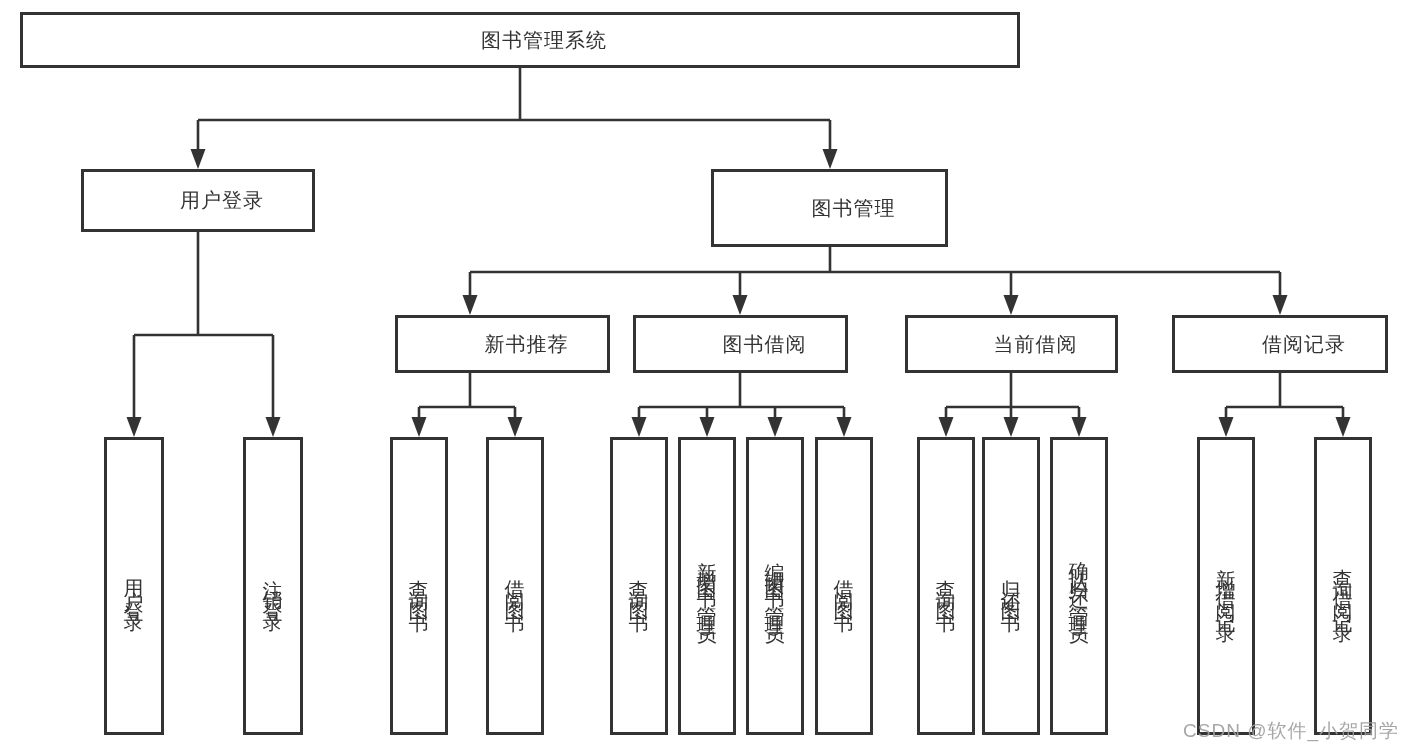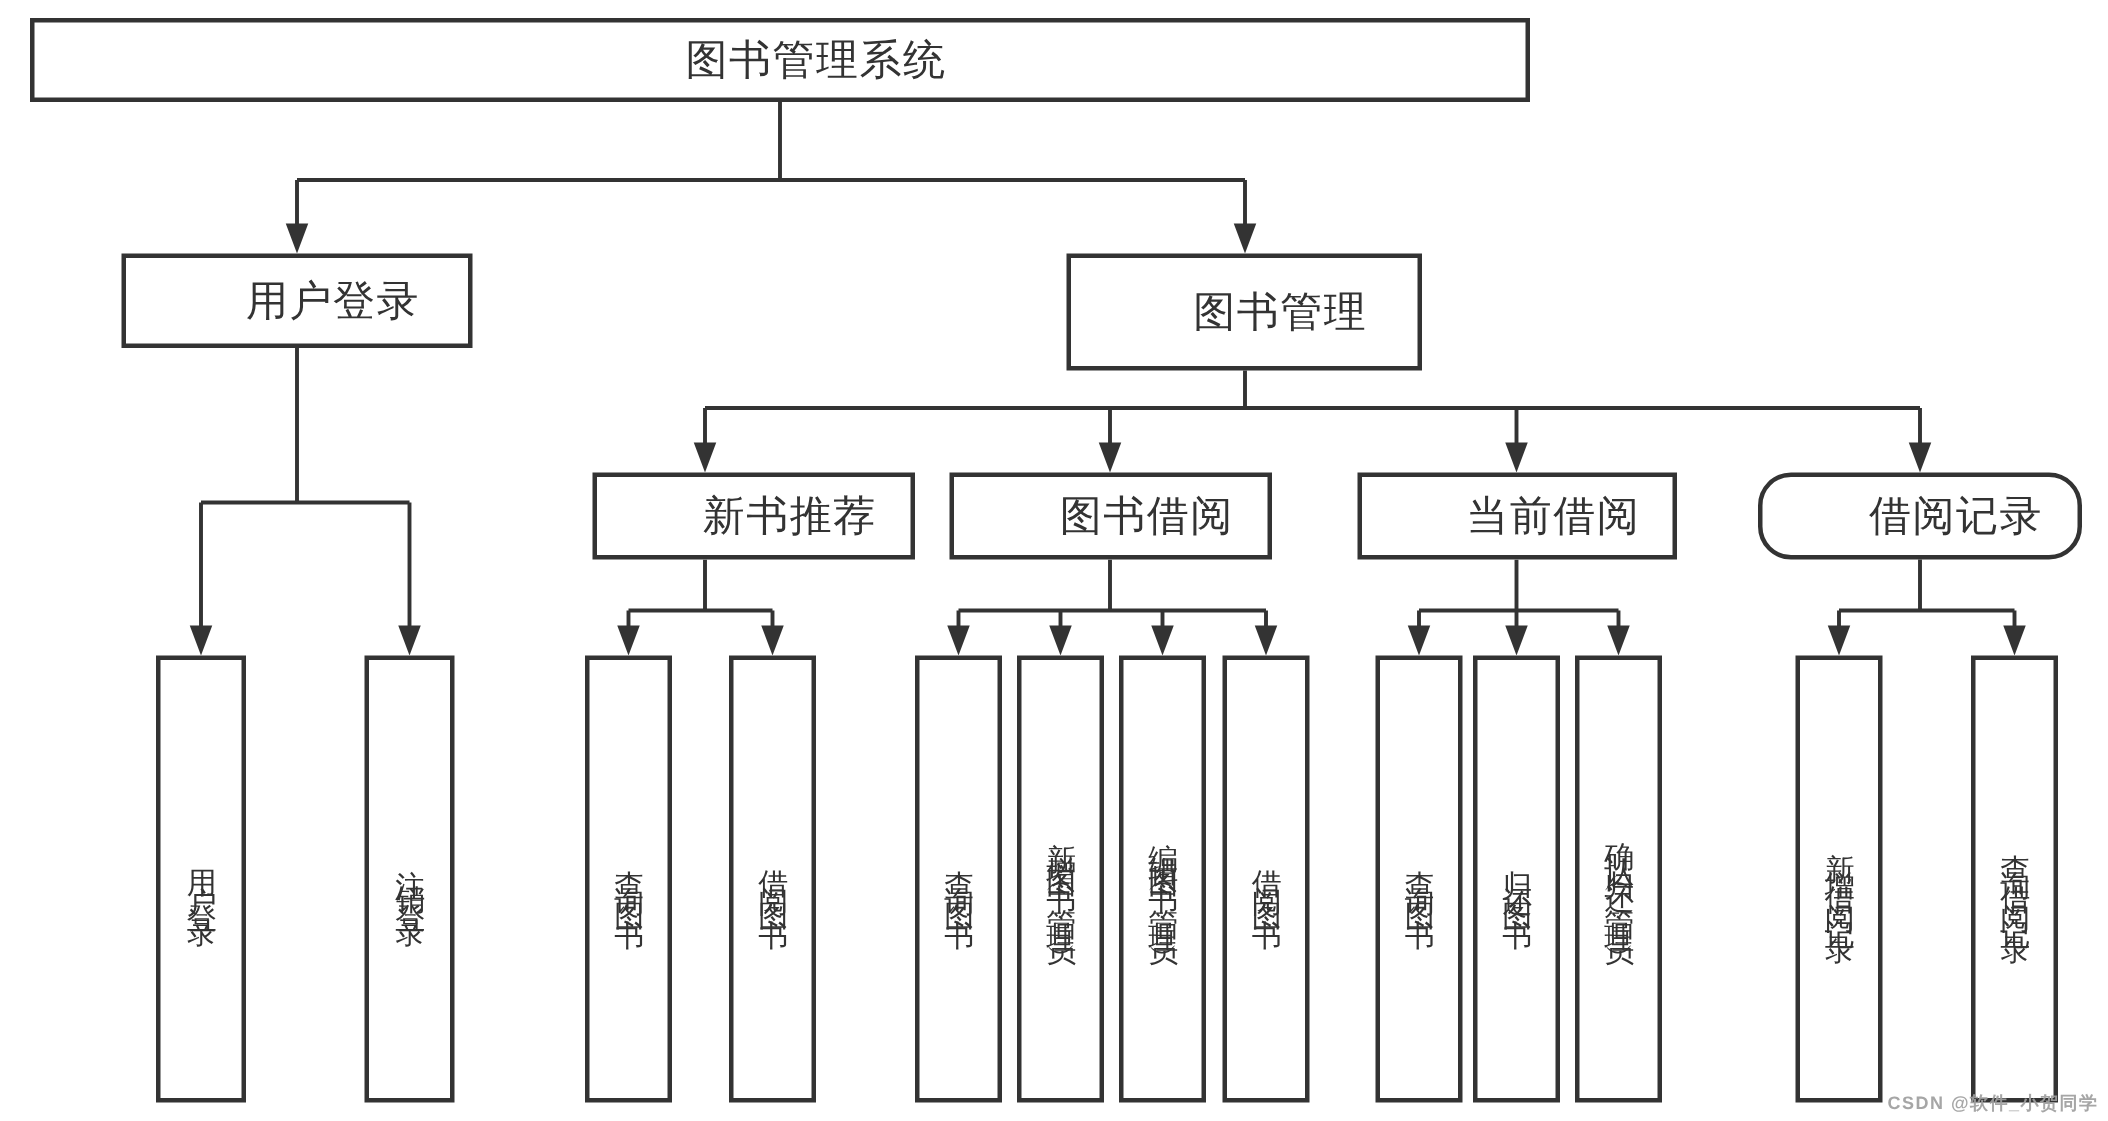--- a/index.html
+++ b/index.html
@@ -37,45 +37,44 @@
     position: absolute;
     box-sizing: border-box;
     border: 3px solid #333333;
     background: #ffffff;
     display: flex;
     align-items: center;
     justify-content: center;
     color: #333333;
   }
   .hbox {
-    font-size: 28px;
+    font-size: 20px;
     letter-spacing: 1px;
     padding-left: 48px;
   }
   .vbox span {
     writing-mode: vertical-rl;
     text-orientation: mixed;
     font-size: 20px;
     letter-spacing: 11px;
     line-height: 1;
     white-space: nowrap;
   }
   .vbox.dense span {
     letter-spacing: 9px;
   }
   .label { display: inline-block; }
   #watermark {
     position: absolute;
     right: 6px;
     bottom: 3px;
-    font-size: 12px;
+    font-size: 19px;
     color: rgba(158, 158, 158, 0.92);
     letter-spacing: 1px;
     white-space: nowrap;
-    font-weight: bold;
   }
 </style>
 </head>
 <body>
 
 <div id="diagram">
 
   <svg id="connectors" viewBox="0 0 1405 747" xmlns="http://www.w3.org/2000/svg">
 
     <g>
@@ -139,21 +138,21 @@
 
   <div class="node hbox" style="left:363px; top:315px; width:215px; height:58px;margin-left:32px;">
     <span class="label">新书推荐</span>
   </div>
   <div class="node hbox" style="left:905px; top:315px; width:213px; height:58px;">
     <span class="label">当前借阅</span>
   </div>
   <div class="node hbox" style="left:633px; top:315px; width:215px; height:58px;">
     <span class="label">图书借阅</span>
   </div>
-  <div class="node hbox" style="left:1172px; top:315px; width:216px; height:58px;border-radius:22px;">
+  <div class="node hbox" style="left:1172px; top:315px; width:216px; height:58px;">
     <span class="label">借阅记录</span>
   </div>
 
   <div class="node vbox" style="left:104px; top:437px; width:60px; height:298px;">
     <span>用户登录</span>
   </div>
   <div class="node vbox" style="left:243px; top:437px; width:60px; height:298px;">
     <span>注销登录</span>
   </div>
 

